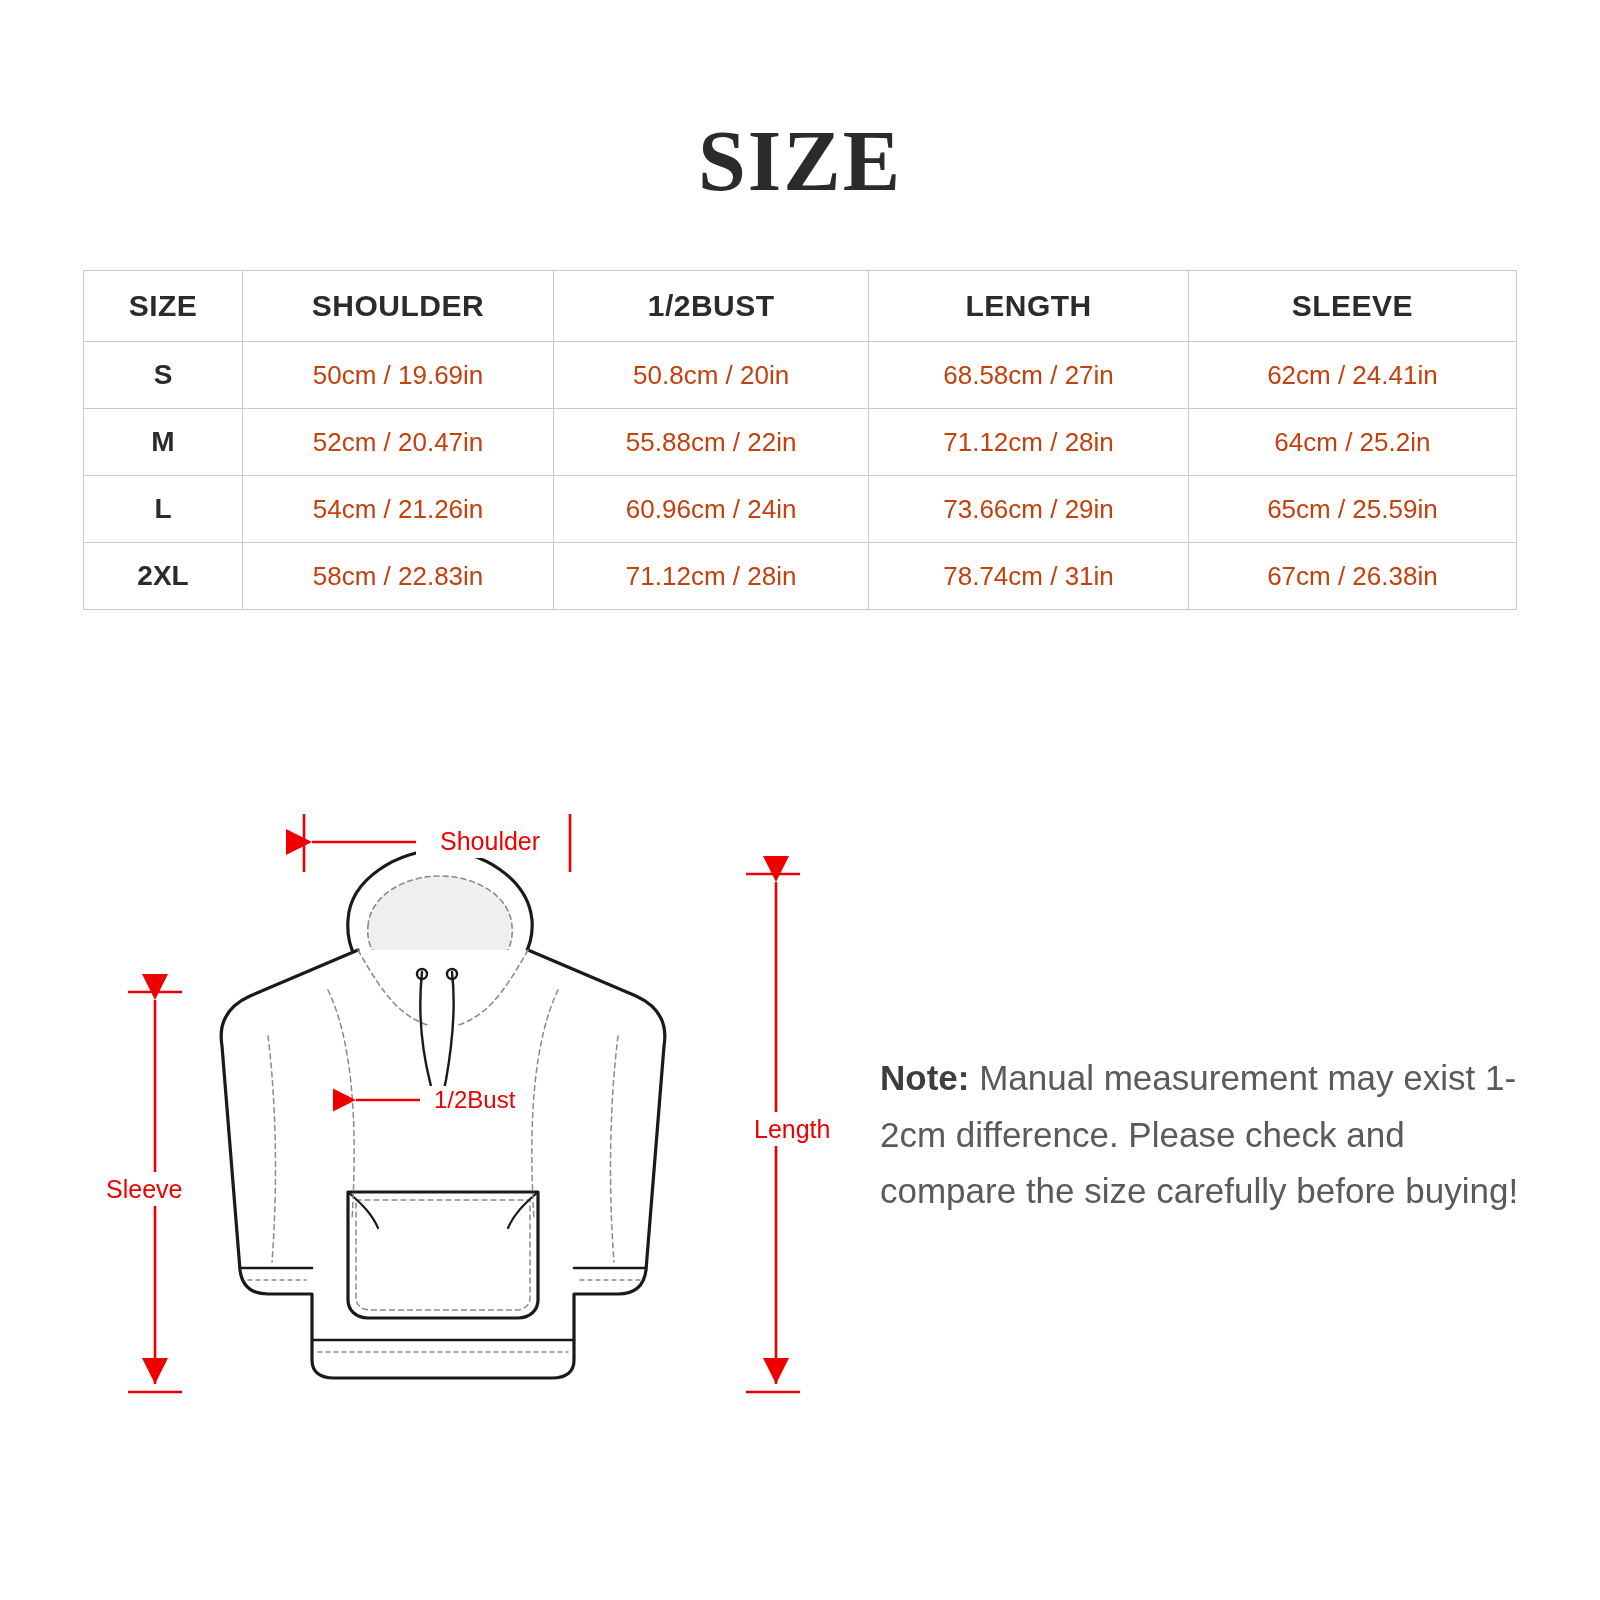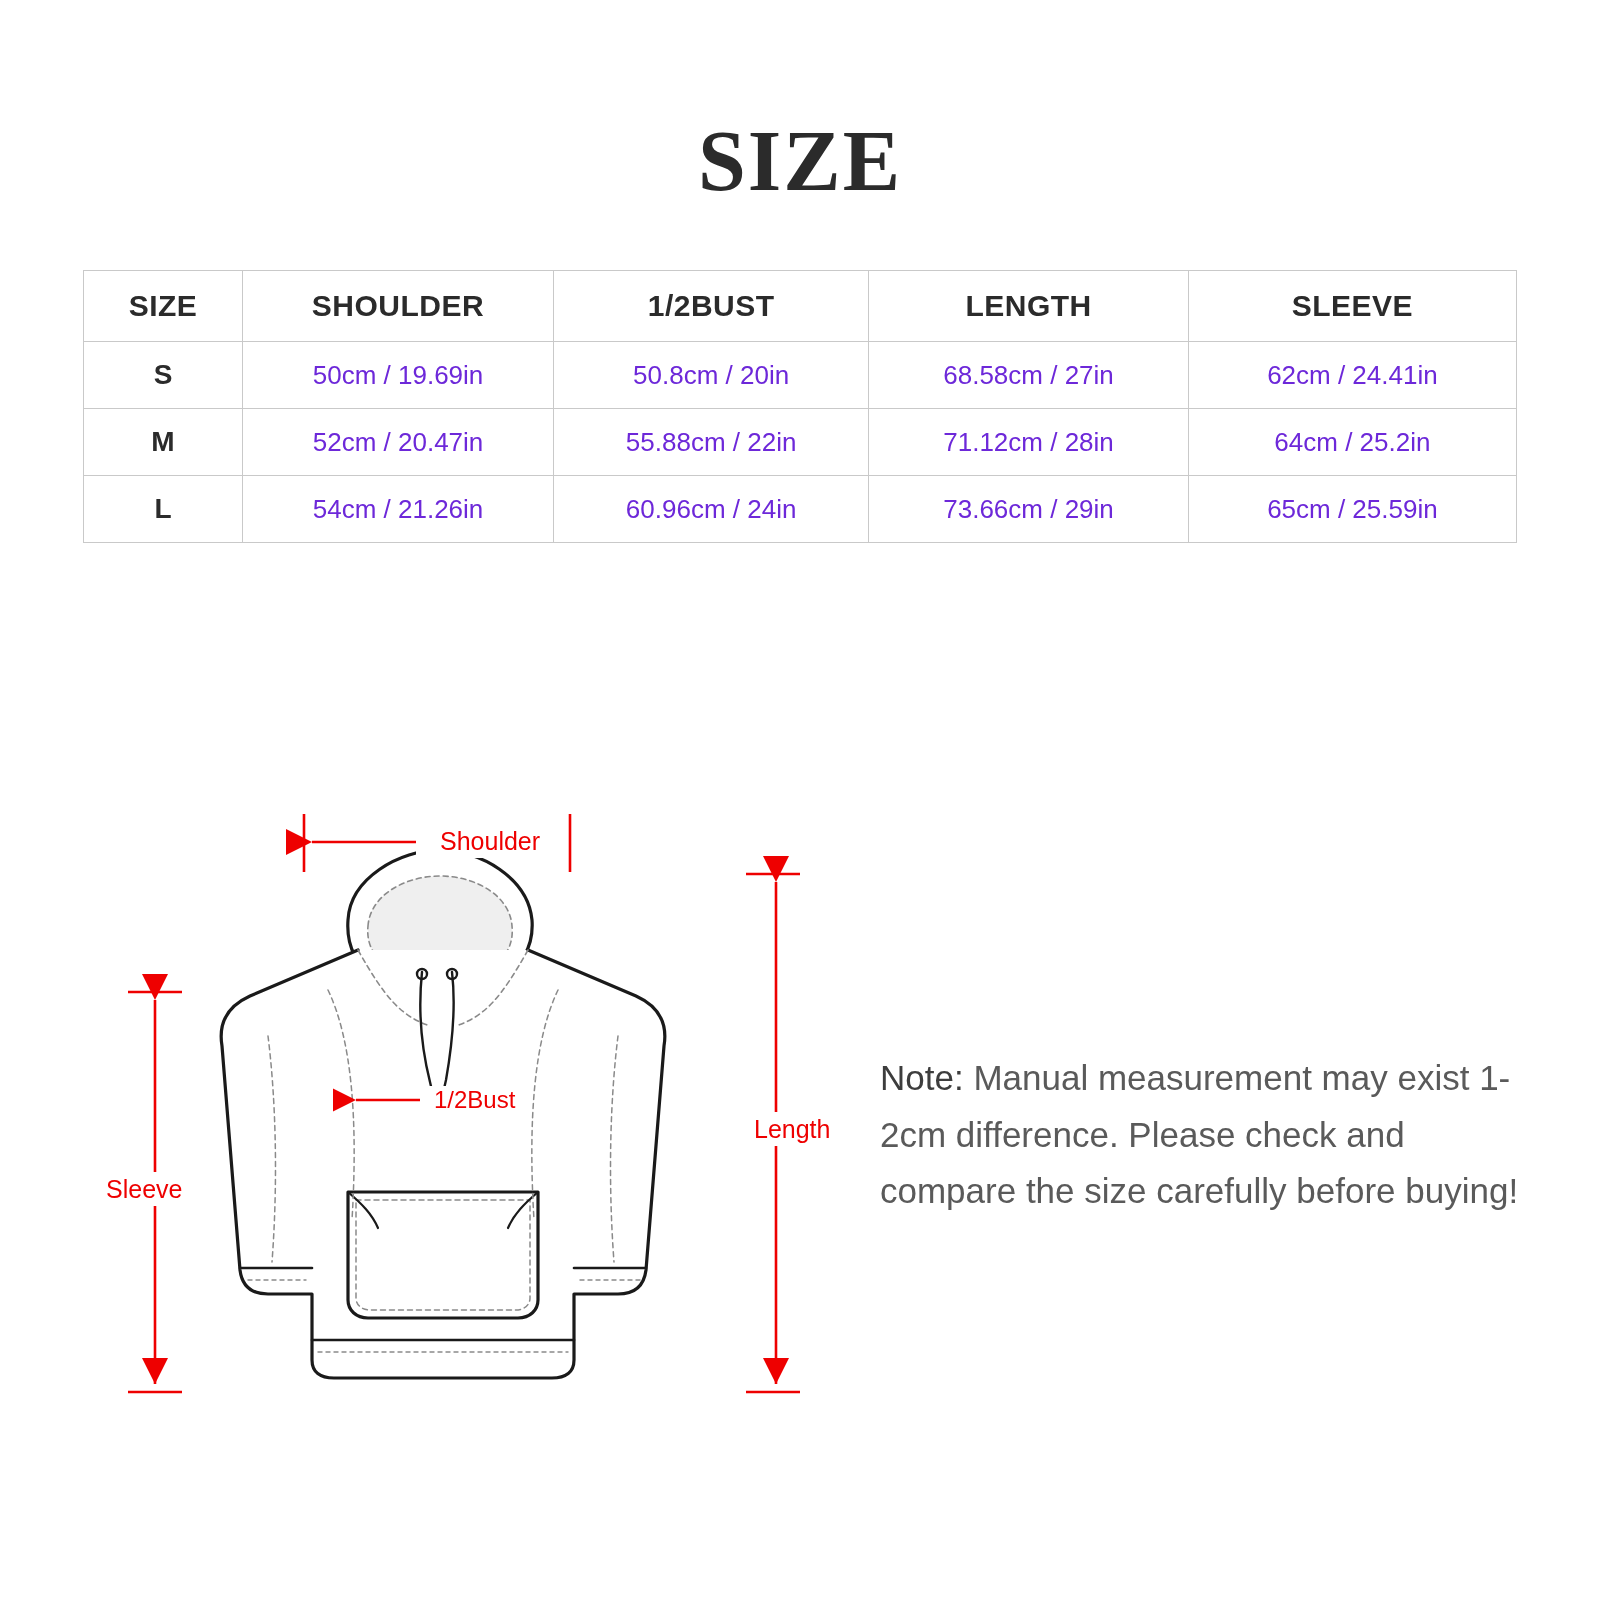--- a/index.html
+++ b/index.html
@@ -52,21 +52,21 @@
     height: 68px;
     font-size: 30px;
     font-weight: 700;
     color: #2b2b2b;
     letter-spacing: 0.5px;
   }
   table.size-table td {
     height: 64px;
     font-size: 26px;
     font-weight: 400;
-    color: #6d28d9;
+    color: #c2410c;
   }
   table.size-table td.size-col {
     font-size: 28px;
     font-weight: 700;
     color: #2b2b2b;
   }
   col.c-size   { width: 11.1%; }
   col.c-sh     { width: 21.7%; }
   col.c-bust   { width: 22.0%; }
   col.c-len    { width: 22.3%; }
@@ -87,21 +87,21 @@
     position: absolute;
     left: 880px;
     top: 1050px;
     width: 640px;
     font-size: 35px;
     line-height: 1.62;
     color: #5a5a5a;
     font-family: "Liberation Sans", sans-serif;
   }
   .note .note-label {
-    font-weight: 400;
+    font-weight: 700;
     color: #3d3d3d;
   }
 </style>
 </head>
 <body>
 
 <h1 class="page-title">SIZE</h1>
 
 <div class="table-wrap">
   <table class="size-table">
@@ -136,20 +136,27 @@
         <td>71.12cm / 28in</td>
         <td>64cm / 25.2in</td>
       </tr>
       <tr>
         <td class="size-col">L</td>
         <td>54cm / 21.26in</td>
         <td>60.96cm / 24in</td>
         <td>73.66cm / 29in</td>
         <td>65cm / 25.59in</td>
       </tr>
+      <tr>
+        <td class="size-col">2XL</td>
+        <td>58cm / 22.83in</td>
+        <td>71.12cm / 28in</td>
+        <td>78.74cm / 31in</td>
+        <td>67cm / 26.38in</td>
+      </tr>
     </tbody>
   </table>
 </div>
 
 <div class="illustration">
   <svg width="760" height="700" viewBox="0 0 760 700" xmlns="http://www.w3.org/2000/svg">
     <defs>
       <marker id="arrH" markerWidth="12" markerHeight="12" refX="10" refY="5" orient="auto">
         <path d="M10,5 L0,0 L0,10 z" fill="#ee0000"></path>
       </marker>

